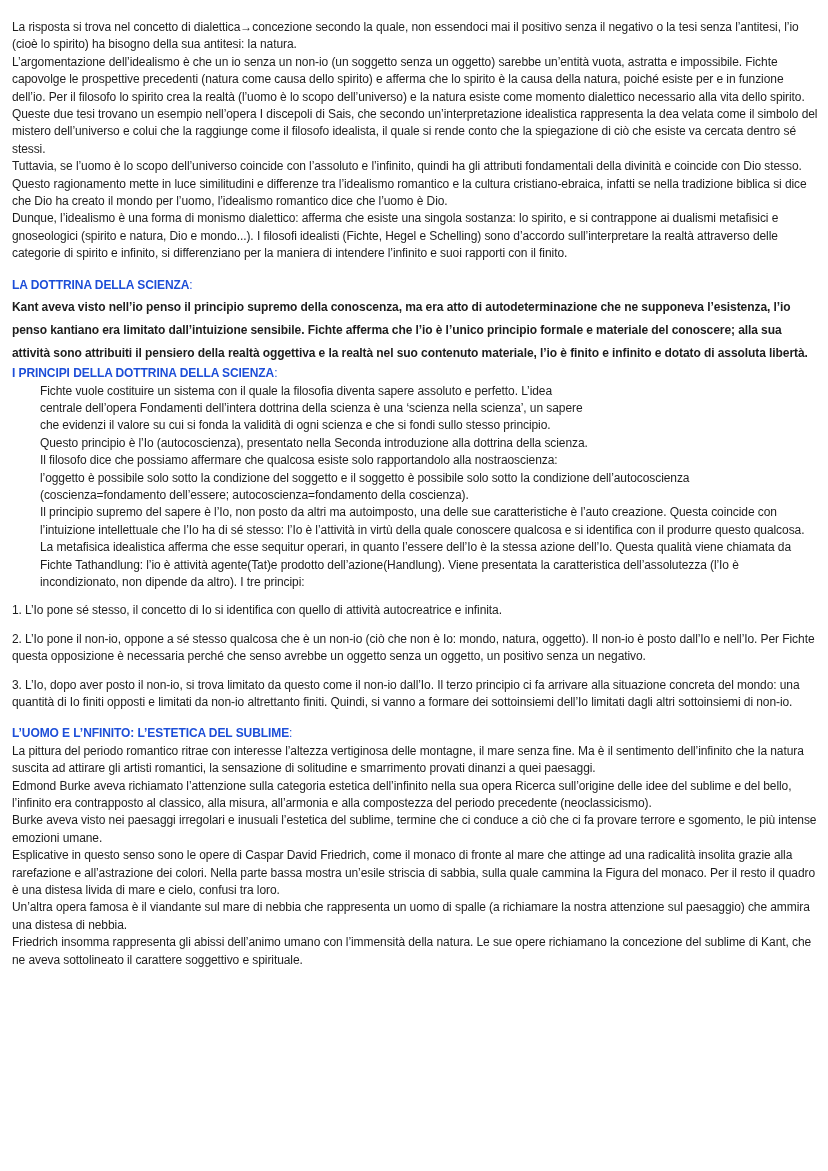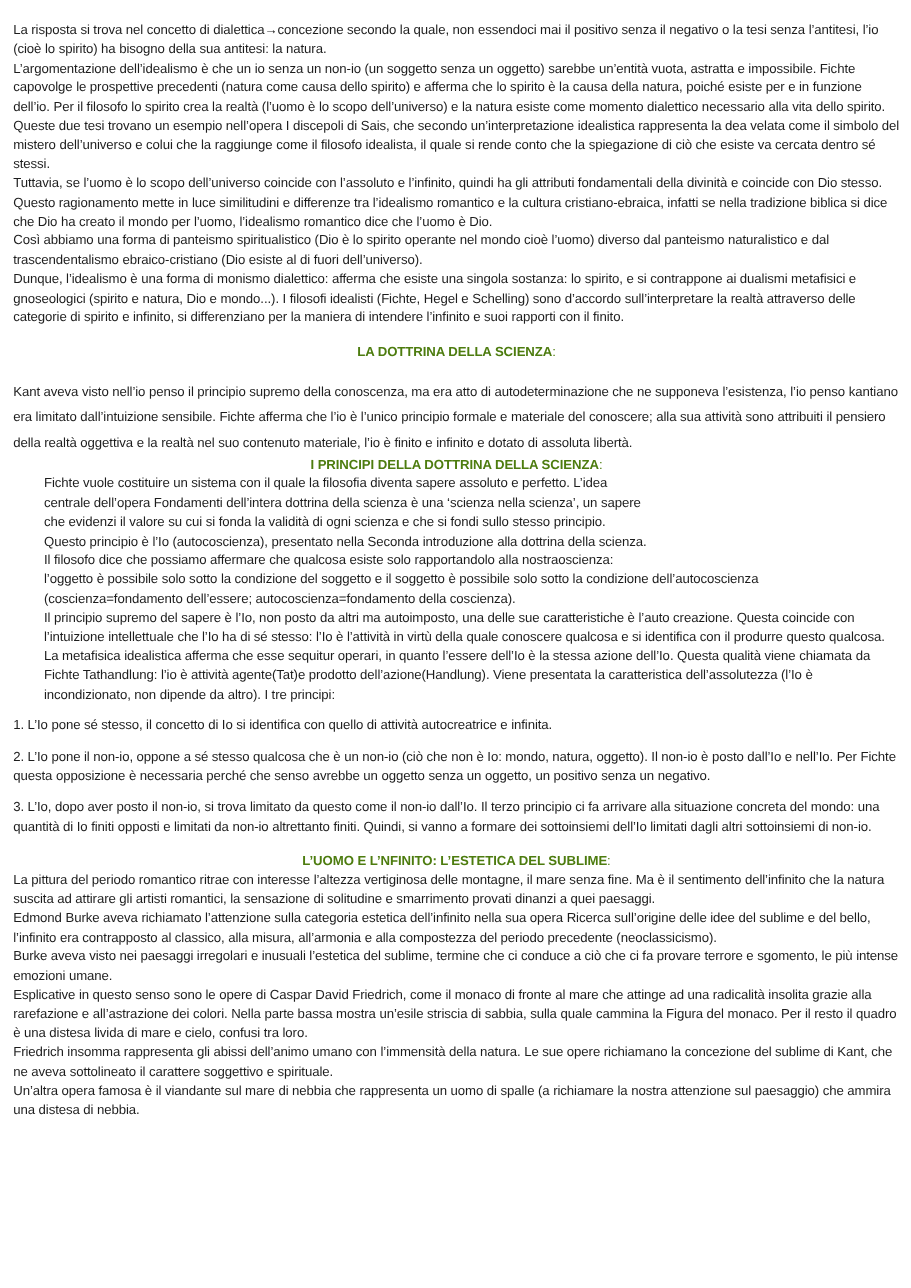--- a/index.html
+++ b/index.html
@@ -23,51 +23,50 @@
     line-height: 17.4px;
     letter-spacing: -0.08px;
     color: #1d1d1d;
     text-align: left;
   }
   .para {
     margin: 0;
   }
   .para.wide {
     line-height: 23px;
-    margin-top: 16px;
+    margin-top: 2px;
+    font-weight: bold;
   }
   .para.prewrap {
     white-space: pre-wrap;
     margin-left: 28px;
   }
   .para.num {
     margin-top: 11px;
   }
   .heading {
     margin: 14px 0 0 0;
     font-size: 12px;
     line-height: 17.4px;
-    color: #4d7c0f;
-    text-align: center;
+    color: #1d4ed8;
   }
   .heading.h2 { margin-top: 0; }
   .heading.h3 { }
   .h-bold { font-weight: 700; }
   .h-colon { font-weight: 400; }
 </style>
 </head>
 <body>
 
 <div class="page">
 
   <div class="para">La risposta si trova nel concetto di dialettica→concezione secondo la quale, non essendoci mai il positivo senza il negativo o la tesi senza l’antitesi, l’io (cioè lo spirito) ha bisogno della sua antitesi: la natura.</div>
   <div class="para">L’argomentazione dell’idealismo è che un io senza un non-io (un soggetto senza un oggetto) sarebbe un’entità vuota, astratta e impossibile. Fichte capovolge le prospettive precedenti (natura come causa dello spirito) e afferma che lo spirito è la causa della natura, poiché esiste per e in funzione dell’io. Per il filosofo lo spirito crea la realtà (l’uomo è lo scopo dell’universo) e la natura esiste come momento dialettico necessario alla vita dello spirito.</div>
   <div class="para">Queste due tesi trovano un esempio nell’opera I discepoli di Sais, che secondo un’interpretazione idealistica rappresenta la dea velata come il simbolo del mistero dell’universo e colui che la raggiunge come il filosofo idealista, il quale si rende conto che la spiegazione di ciò che esiste va cercata dentro sé stessi.</div>
   <div class="para">Tuttavia, se l’uomo è lo scopo dell’universo coincide con l’assoluto e l’infinito, quindi ha gli attributi fondamentali della divinità e coincide con Dio stesso. Questo ragionamento mette in luce similitudini e differenze tra l’idealismo romantico e la cultura cristiano-ebraica, infatti se nella tradizione biblica si dice che Dio ha creato il mondo per l’uomo, l’idealismo romantico dice che l’uomo è Dio.</div>
-  <div class="para">Così abbiamo una forma di panteismo spiritualistico (Dio è lo spirito operante nel mondo cioè l’uomo) diverso dal panteismo naturalistico e dal trascendentalismo ebraico-cristiano (Dio esiste al di fuori dell’universo).</div>
   <div class="para">Dunque, l’idealismo è una forma di monismo dialettico: afferma che esiste una singola sostanza: lo spirito, e si contrappone ai dualismi metafisici e gnoseologici (spirito e natura, Dio e mondo...). I filosofi idealisti (Fichte, Hegel e Schelling) sono d’accordo sull’interpretare la realtà attraverso delle categorie di spirito e infinito, si differenziano per la maniera di intendere l’infinito e suoi rapporti con il finito.</div>
 
   <div class="heading h1">
     <span class="h-bold">LA DOTTRINA DELLA SCIENZA</span><span class="h-colon">:</span>
   </div>
   <div class="para wide">Kant aveva visto nell’io penso il principio supremo della conoscenza, ma era atto di autodeterminazione che ne supponeva l’esistenza, l’io penso kantiano era limitato dall’intuizione sensibile. Fichte afferma che l’io è l’unico principio formale e materiale del conoscere; alla sua attività sono attribuiti il pensiero della realtà oggettiva e la realtà nel suo contenuto materiale, l’io è finito e infinito e dotato di assoluta libertà.</div>
 
   <div class="heading h2">
     <span class="h-bold">I PRINCIPI DELLA DOTTRINA DELLA SCIENZA</span><span class="h-colon">:</span>
   </div>
@@ -84,16 +83,16 @@
   <div class="para num">2. L’Io pone il non-io, oppone a sé stesso qualcosa che è un non-io (ciò che non è Io: mondo, natura, oggetto). Il non-io è posto dall’Io e nell’Io. Per Fichte questa opposizione è necessaria perché che senso avrebbe un oggetto senza un oggetto, un positivo senza un negativo.</div>
   <div class="para num">3. L’Io, dopo aver posto il non-io, si trova limitato da questo come il non-io dall’Io. Il terzo principio ci fa arrivare alla situazione concreta del mondo: una quantità di Io finiti opposti e limitati da non-io altrettanto finiti. Quindi, si vanno a formare dei sottoinsiemi dell’Io limitati dagli altri sottoinsiemi di non-io.</div>
 
   <div class="heading h3">
     <span class="h-bold">L’UOMO E L’NFINITO: L’ESTETICA DEL SUBLIME</span><span class="h-colon">:</span>
   </div>
   <div class="para">La pittura del periodo romantico ritrae con interesse l’altezza vertiginosa delle montagne, il mare senza fine. Ma è il sentimento dell’infinito che la natura suscita ad attirare gli artisti romantici, la sensazione di solitudine e smarrimento provati dinanzi a quei paesaggi.</div>
   <div class="para">Edmond Burke aveva richiamato l’attenzione sulla categoria estetica dell’infinito nella sua opera Ricerca sull’origine delle idee del sublime e del bello, l’infinito era contrapposto al classico, alla misura, all’armonia e alla compostezza del periodo precedente (neoclassicismo).</div>
   <div class="para">Burke aveva visto nei paesaggi irregolari e inusuali l’estetica del sublime, termine che ci conduce a ciò che ci fa provare terrore e sgomento, le più intense emozioni umane.</div>
   <div class="para">Esplicative in questo senso sono le opere di Caspar David Friedrich, come il monaco di fronte al mare che attinge ad una radicalità insolita grazie alla rarefazione e all’astrazione dei colori. Nella parte bassa mostra un’esile striscia di sabbia, sulla quale cammina la Figura del monaco. Per il resto il quadro è una distesa livida di mare e cielo, confusi tra loro.</div>
+  <div class="para">Un’altra opera famosa è il viandante sul mare di nebbia che rappresenta un uomo di spalle (a richiamare la nostra attenzione sul paesaggio) che ammira una distesa di nebbia.</div>
   <div class="para">Friedrich insomma rappresenta gli abissi dell’animo umano con l’immensità della natura. Le sue opere richiamano la concezione del sublime di Kant, che ne aveva sottolineato il carattere soggettivo e spirituale.</div>
-  <div class="para">Un’altra opera famosa è il viandante sul mare di nebbia che rappresenta un uomo di spalle (a richiamare la nostra attenzione sul paesaggio) che ammira una distesa di nebbia.</div>
 
 </div>
 
 </body></html>

